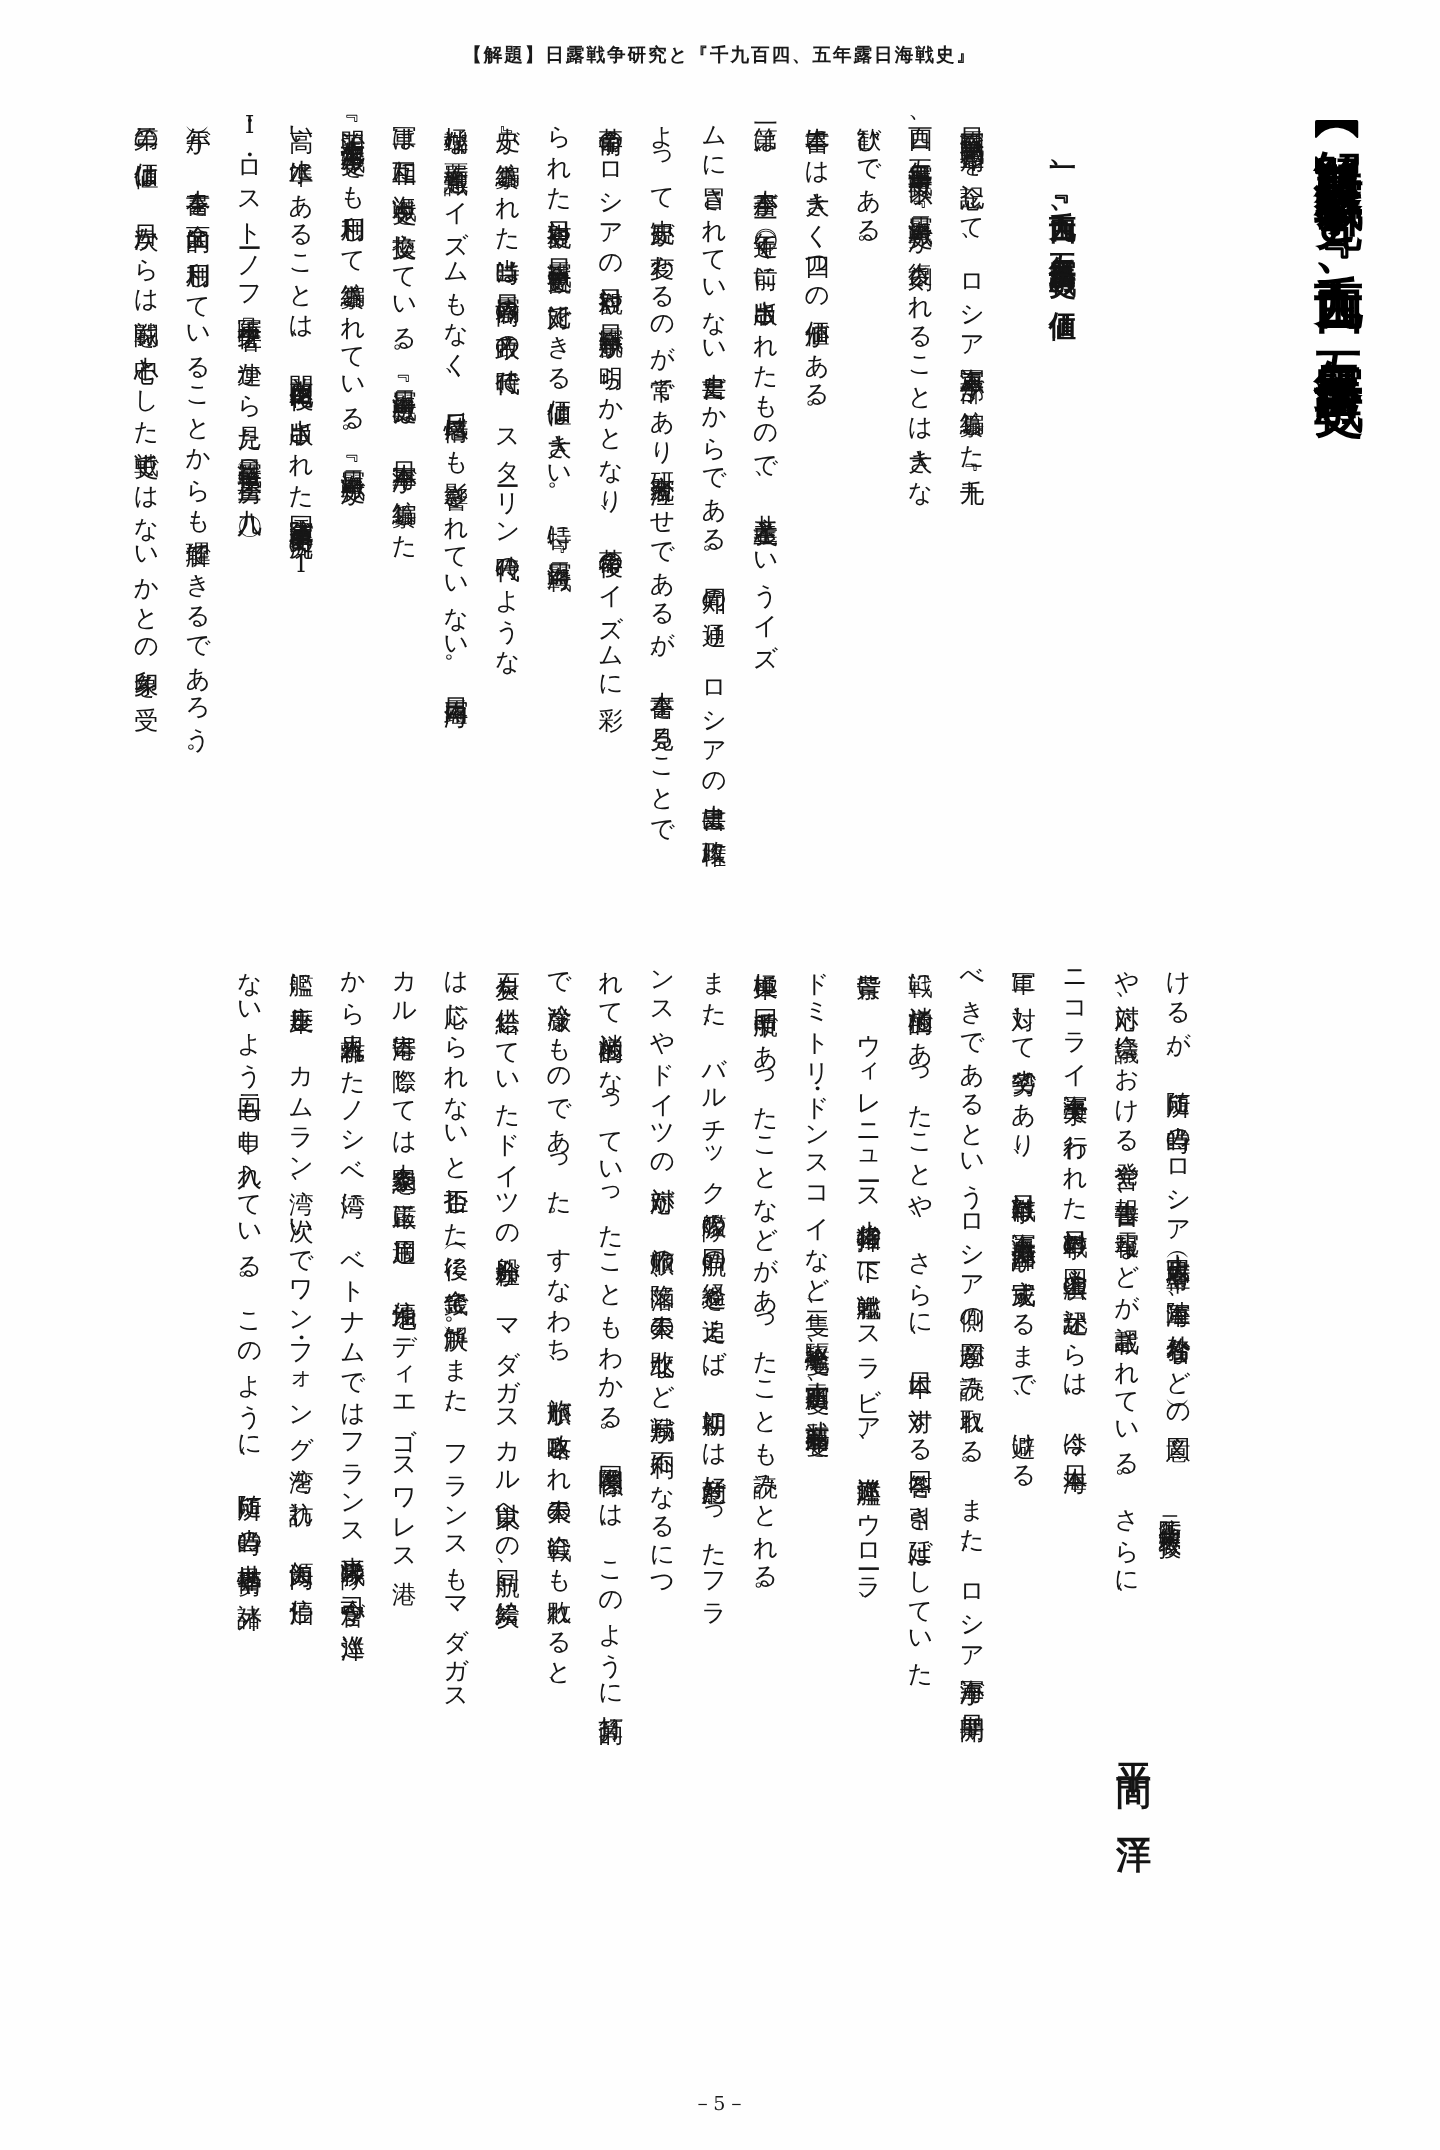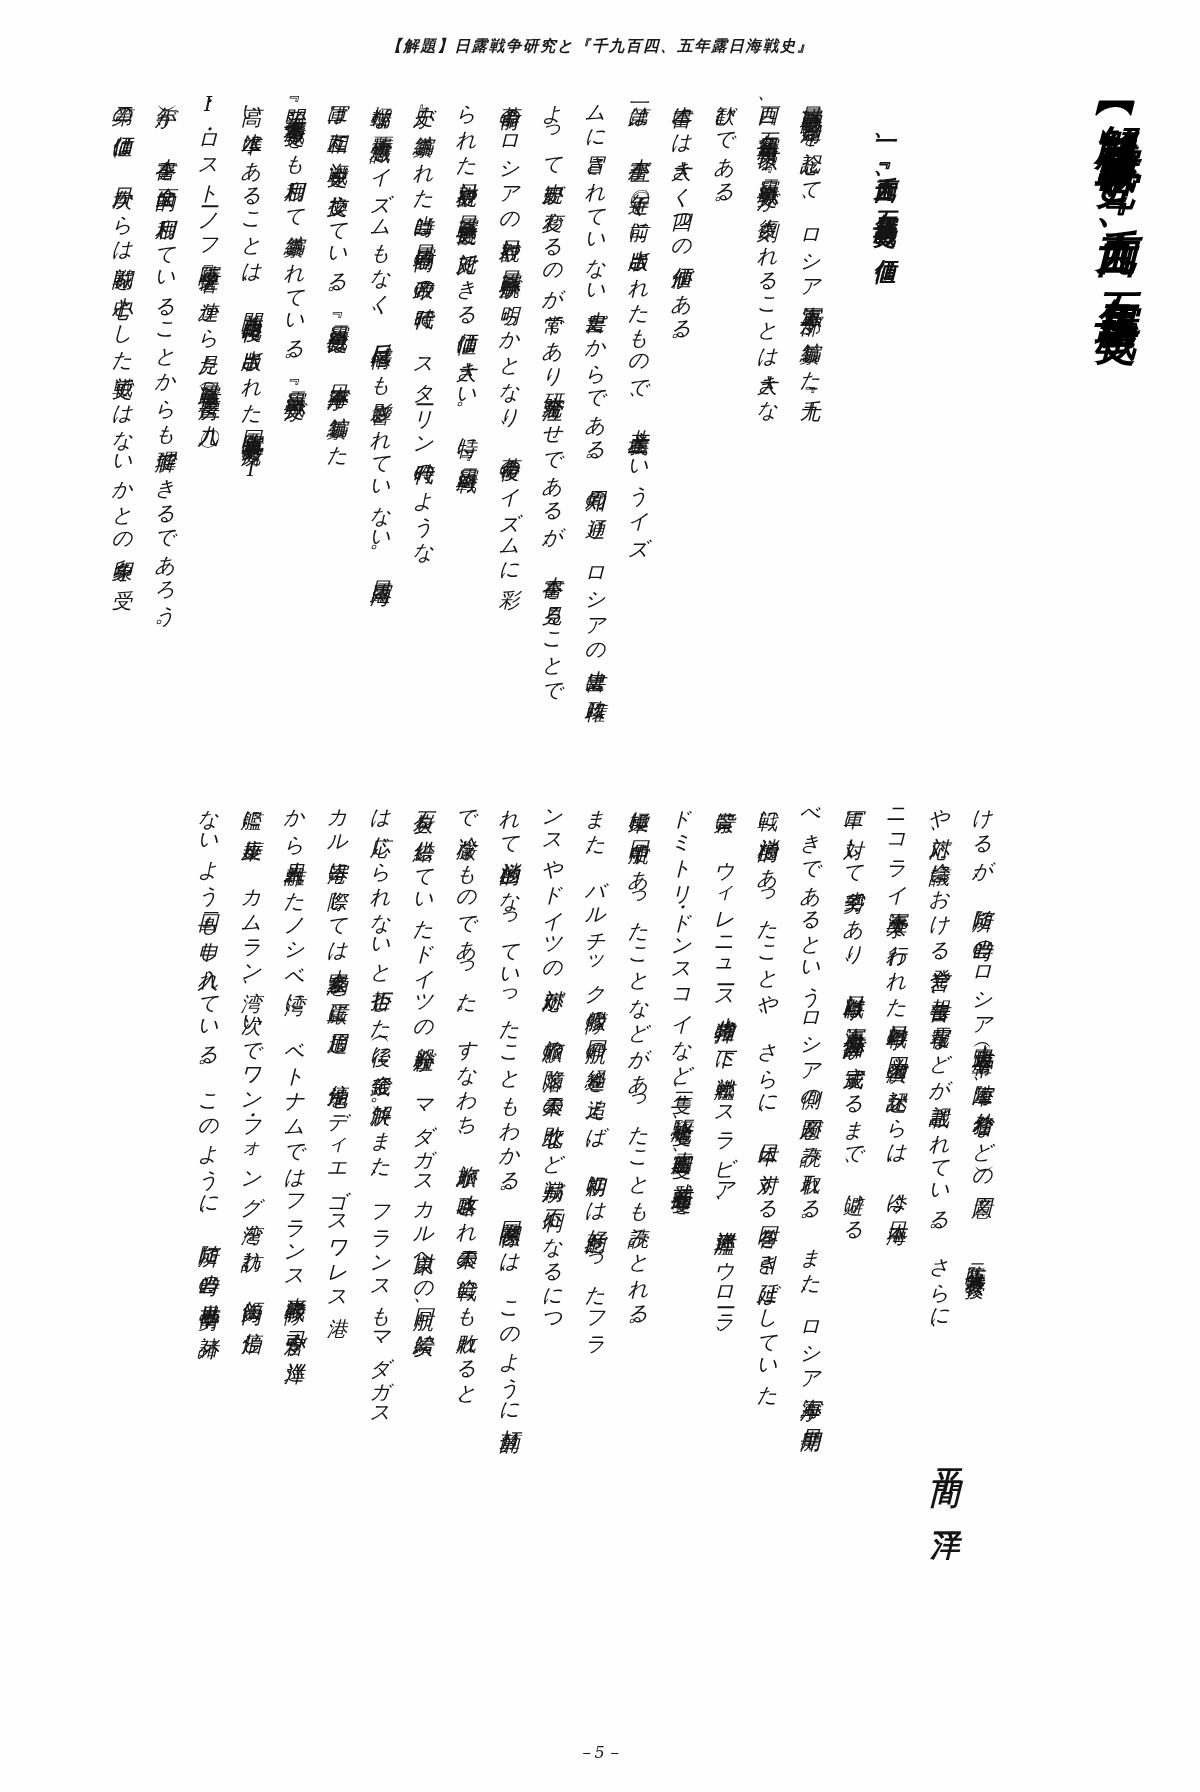--- a/index.html
+++ b/index.html
@@ -15,21 +15,20 @@
     font-family: "DejaVu Serif", "Liberation Serif", serif;
     color: #141414;
     overflow: hidden;
   }
 
   
   #page {
     position: absolute;
     inset: 0;
     background: #fefefe;
-    font-style: italic;
   }
 
   
   #running-head {
     position: absolute;
     top: 36px;
     left: 0;
     width: 1200px;
     text-align: center;
     font-size: 15.5px;

